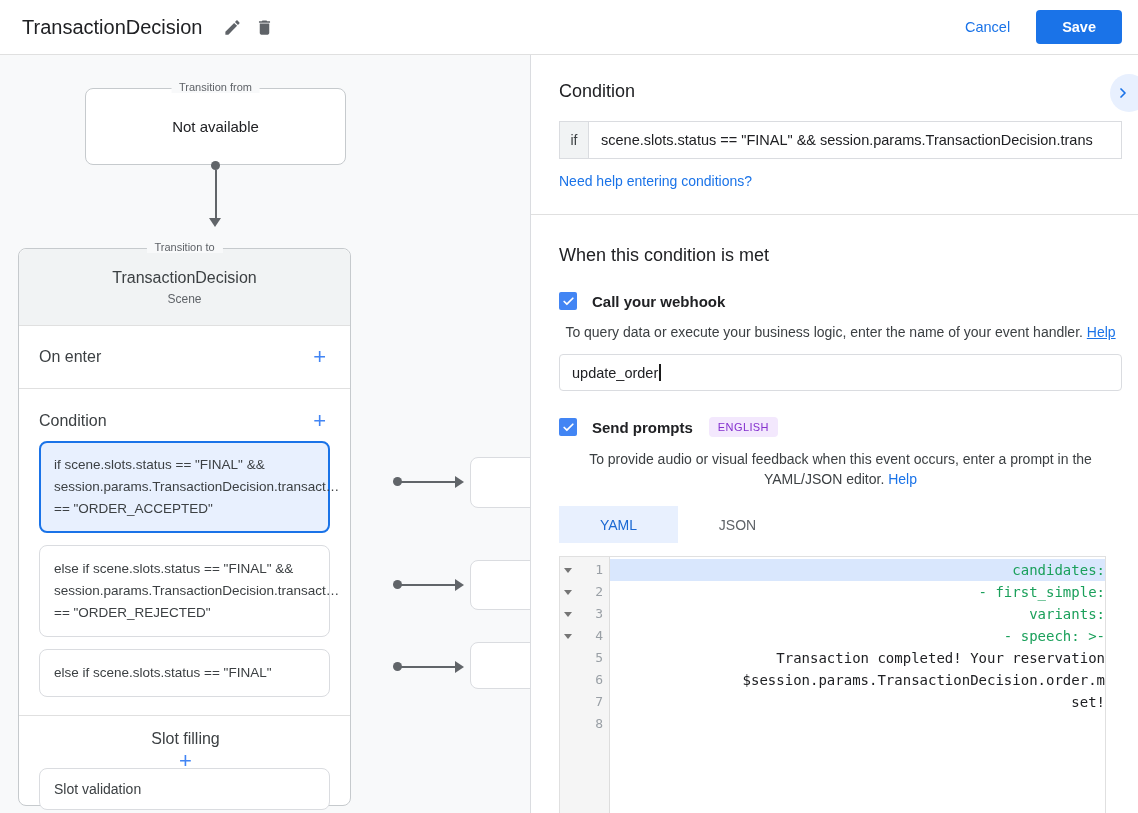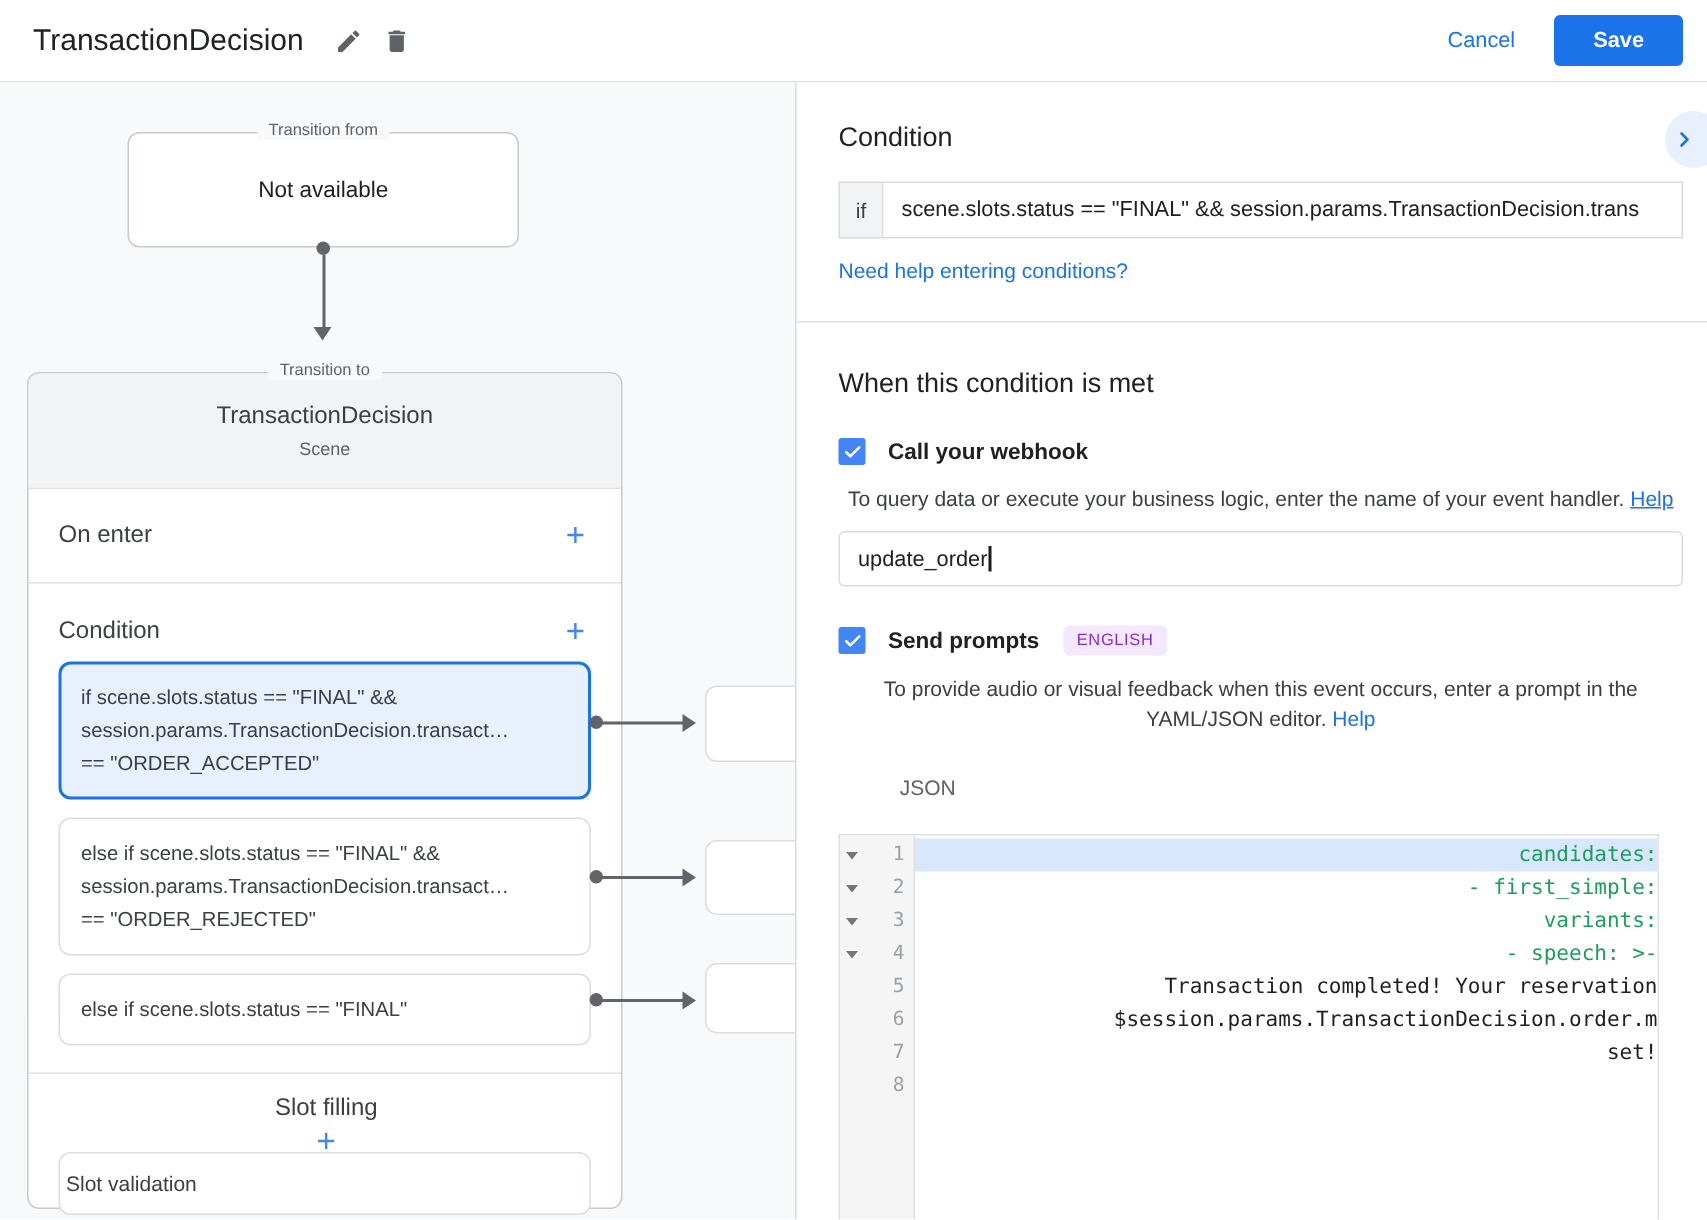--- a/index.html
+++ b/index.html
@@ -31,35 +31,35 @@
   .canvas{position:relative;width:530px;background:var(--panel-bg);overflow:hidden;flex:none;}
   .legend{position:absolute;top:-8px;left:50%;transform:translateX(-50%);background:var(--panel-bg);padding:0 8px;font-size:11px;color:var(--gray);white-space:nowrap;}
   .tf-box{position:absolute;left:85px;top:33px;width:261px;height:77px;background:#fff;border:1px solid var(--node-border);border-radius:8px;display:flex;align-items:center;justify-content:center;}
   .tf-box .val{font-size:15px;color:var(--ink);}
   .dot{position:absolute;width:9px;height:9px;border-radius:50%;background:#616569;}
   .vline{position:absolute;width:2px;background:#616569;}
   .arrow-down{position:absolute;width:0;height:0;border-left:6px solid transparent;border-right:6px solid transparent;border-top:9px solid #616569;}
   .hline{position:absolute;height:2px;background:#616569;}
   .arrow-right{position:absolute;width:0;height:0;border-top:6px solid transparent;border-bottom:6px solid transparent;border-left:9px solid #616569;}
 
-  .scene-card{position:absolute;left:18px;top:193px;width:397px;height:558px;background:#fff;border:1px solid var(--node-border);border-radius:8px;}
+  .scene-card{position:absolute;left:18px;top:193px;width:333px;height:558px;background:#fff;border:1px solid var(--node-border);border-radius:8px;}
   .scene-head{height:77px;background:var(--head-bg);border-bottom:1px solid var(--line);border-radius:8px 8px 0 0;display:flex;flex-direction:column;align-items:center;justify-content:center;gap:5px;}
   .scene-head .t{font-size:16px;color:var(--ink2);}
   .scene-head .s{font-size:12px;color:var(--gray);}
   .row-label{display:flex;align-items:center;justify-content:space-between;padding:0 18px 0 20px;}
   .sec-onenter{height:63px;border-bottom:1px solid var(--line);display:flex;align-items:center;justify-content:space-between;padding:0 18px 0 20px;}
   .sec-label{font-size:16px;color:var(--ink2);}
   .plus{font-size:22px;line-height:1;color:var(--ctrl-blue);font-weight:400;background:none;border:none;cursor:pointer;padding:2px 6px;font-family:inherit;}
   .sec{border-bottom:1px solid var(--line);padding:14px 0 18px;}
   .sec .row-label{height:36px;}
   .cond-item{margin:2px 20px 12px;border:1px solid var(--border);background:#fff;border-radius:8px;padding:12px 14px;font-size:13.5px;line-height:22px;color:var(--ink2);white-space:pre-line;cursor:pointer;}
   .cond-item.selected{border:2px solid var(--blue);background:var(--sel-bg);padding:11px 13px;}
   .sec-slot{padding:14px 0 20px;}
   .sec-slot .row-label{height:32px;margin-bottom:6px;flex-direction:column;}
-  .slot-item{margin:0 20px;border:1px solid var(--border);background:#fff;border-radius:8px;padding:12px 4px;font-size:14px;color:var(--ink2);cursor:pointer;}
+  .slot-item{margin:0 20px;border:1px solid var(--border);background:#fff;border-radius:8px;padding:12px 14px;font-size:14px;color:var(--ink2);cursor:pointer;}
   .target-box{position:absolute;left:470px;background:#fff;border:1px solid var(--border);border-radius:8px;cursor:pointer;}
 
   
   .panel{flex:1;background:#fff;border-left:1px solid var(--border);overflow:hidden;}
   .p-sec1{padding:26px 16px 0 28px;height:160px;border-bottom:1px solid var(--line);position:relative;}
   .p-h{font-size:18px;font-weight:400;color:var(--ink);}
   .collapse-btn{position:absolute;top:19px;right:-10px;width:38px;height:38px;border-radius:50%;border:none;background:var(--sel-bg);cursor:pointer;display:flex;align-items:center;justify-content:center;padding-right:12px;}
   .if-row{display:flex;margin-top:19px;height:38px;}
   .if-chip{width:30px;background:var(--head-bg);border:1px solid var(--border);display:flex;align-items:center;justify-content:center;font-size:14px;color:var(--ink2);flex:none;}
   .if-field{flex:1;border:1px solid var(--border);border-left:none;display:flex;align-items:center;padding:0 12px;font-size:14.5px;color:var(--ink);white-space:nowrap;overflow:hidden;background:#fff;}
@@ -231,20 +231,21 @@
         </span>
         <span class="check-label">Send prompts</span>
         <span class="badge">ENGLISH</span>
       </div>
       <div class="desc">
         <span>To provide audio or visual feedback when this event occurs, enter a prompt in the YAML/JSON editor.</span>
         <a class="link">Help</a>
       </div>
 
       <div class="tabs">
+        <button class="tab active">YAML</button>
         <button class="tab">JSON</button>
       </div>
 
       <div class="editor mono">
         <div class="gutter-bg"></div>
         <div class="ed-pad"></div>
         <div class="ed-row tok-key hl">
           <div class="g-cell">
               <span class="fold">
                 <i></i>

